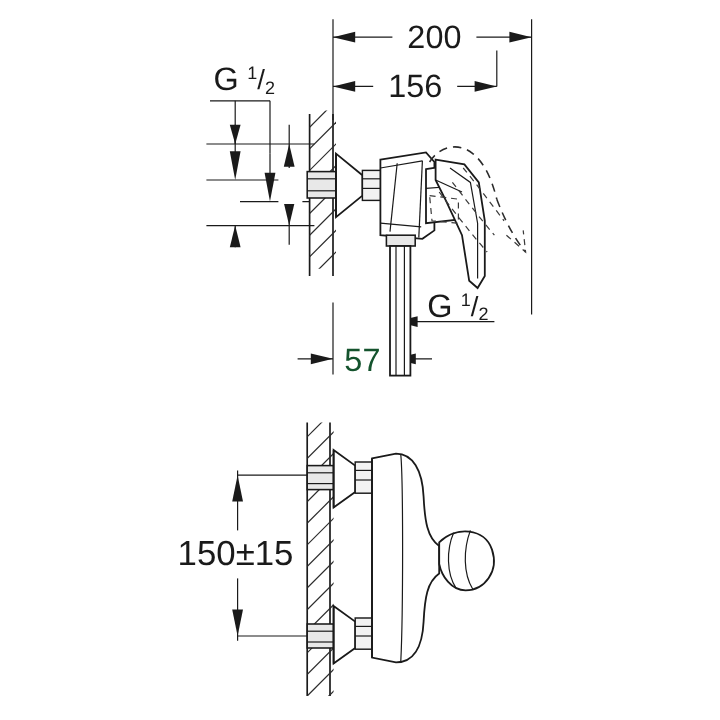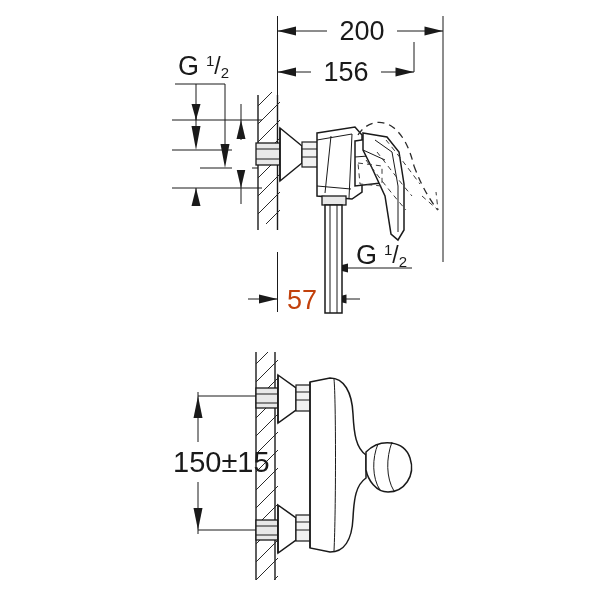--- a/index.html
+++ b/index.html
@@ -309,24 +309,24 @@
   <div style="position:absolute; left:314px; top:57px; width:64px; text-align:center;">
     <span style="font-family:'Liberation Sans',sans-serif; font-size:27px; color:#1a1a1a;">156</span>
   </div>
 
   <div style="position:absolute; left:178px; top:51px; white-space:nowrap;">
     <span style="font-family:'Liberation Sans',sans-serif; font-size:27px; color:#1a1a1a; vertical-align:baseline;">G</span><span style="display:inline-block; width:7px;"></span><span style="font-family:'Liberation Sans',sans-serif; font-size:15px; color:#1a1a1a; position:relative; top:-9px;">1</span><span style="font-family:'Liberation Sans',sans-serif; font-size:23px; color:#1a1a1a; position:relative; top:-1px;">/</span><span style="font-family:'Liberation Sans',sans-serif; font-size:15px; color:#1a1a1a; position:relative; top:3px;">2</span>
   </div>
 
 
   <div style="position:absolute; left:272px; top:285px; width:60px; text-align:center;">
-    <span style="font-family:'Liberation Sans',sans-serif; font-size:27px; color:#c2410c;">57</span>
+    <span style="font-family:'Liberation Sans',sans-serif; font-size:27px; color:#14532d;">57</span>
   </div>
 
   <div style="position:absolute; left:356px; top:240px; white-space:nowrap;">
     <span style="font-family:'Liberation Sans',sans-serif; font-size:27px; color:#1a1a1a;">G</span><span style="display:inline-block; width:7px;"></span><span style="font-family:'Liberation Sans',sans-serif; font-size:15px; color:#1a1a1a; position:relative; top:-9px;">1</span><span style="font-family:'Liberation Sans',sans-serif; font-size:23px; color:#1a1a1a; position:relative; top:-1px;">/</span><span style="font-family:'Liberation Sans',sans-serif; font-size:15px; color:#1a1a1a; position:relative; top:3px;">2</span>
   </div>
 
   <div style="position:absolute; left:148px; top:446px; white-space:nowrap;">
-    <span style="font-family:'Liberation Sans',sans-serif; font-size:29px; color:#1a1a1a;margin-left:25px;">150±15</span>
+    <span style="font-family:'Liberation Sans',sans-serif; font-size:29px; color:#1a1a1a;">150±15</span>
   </div>
 
 </div>
 
 </body></html>

